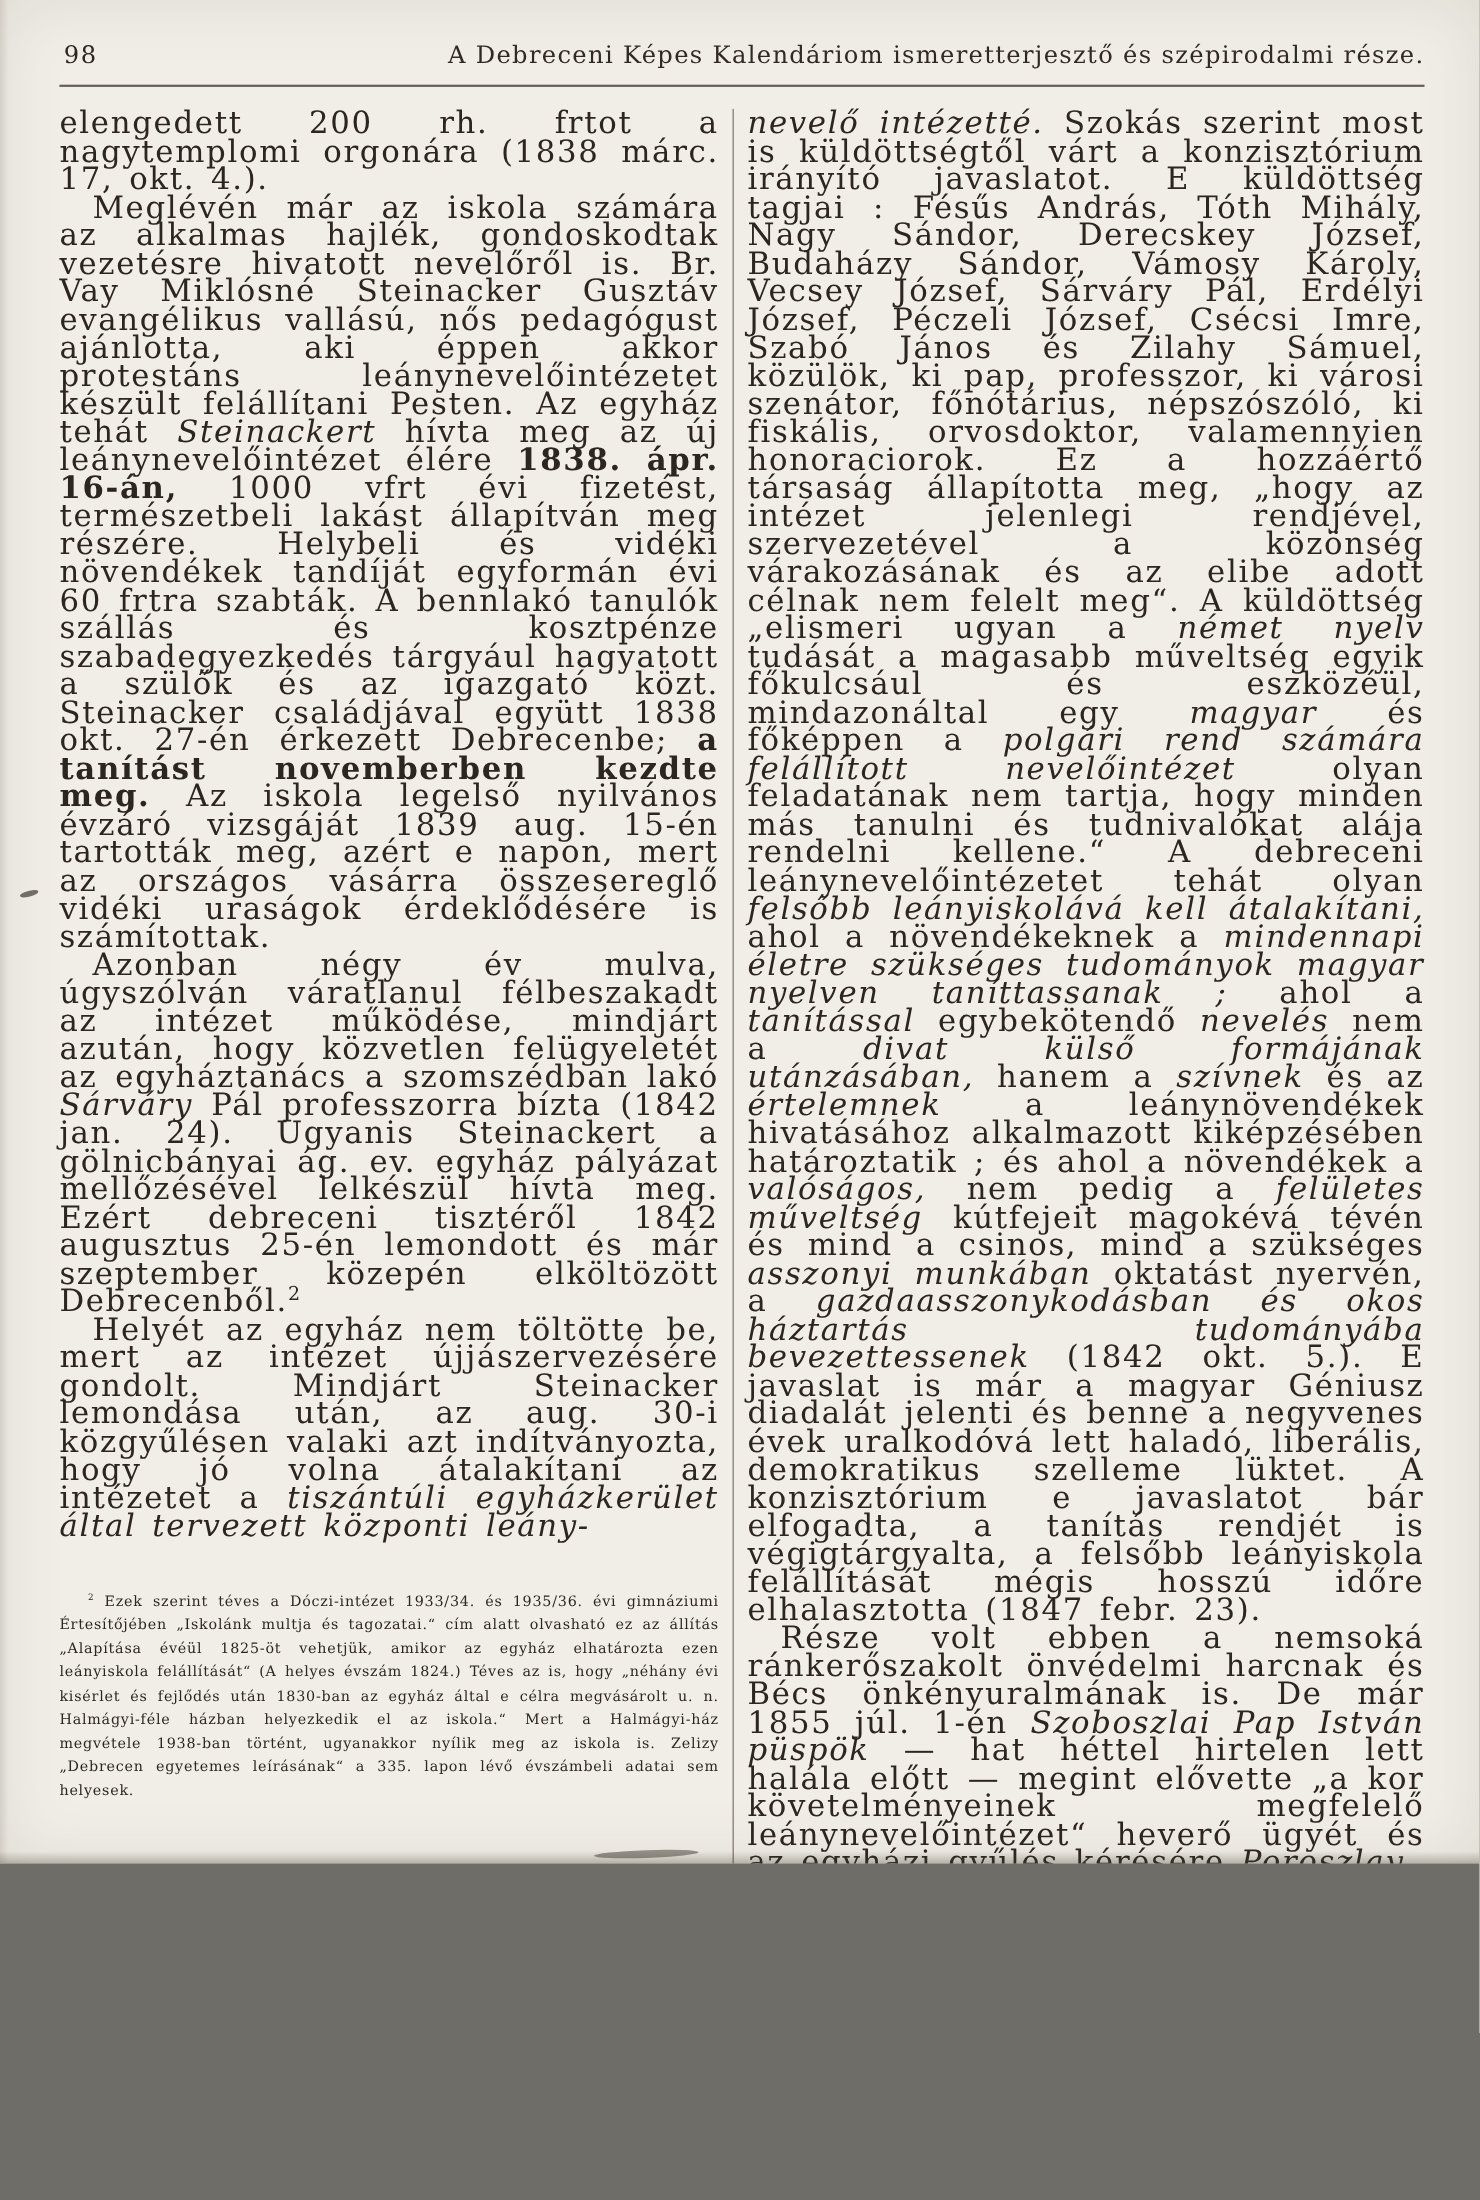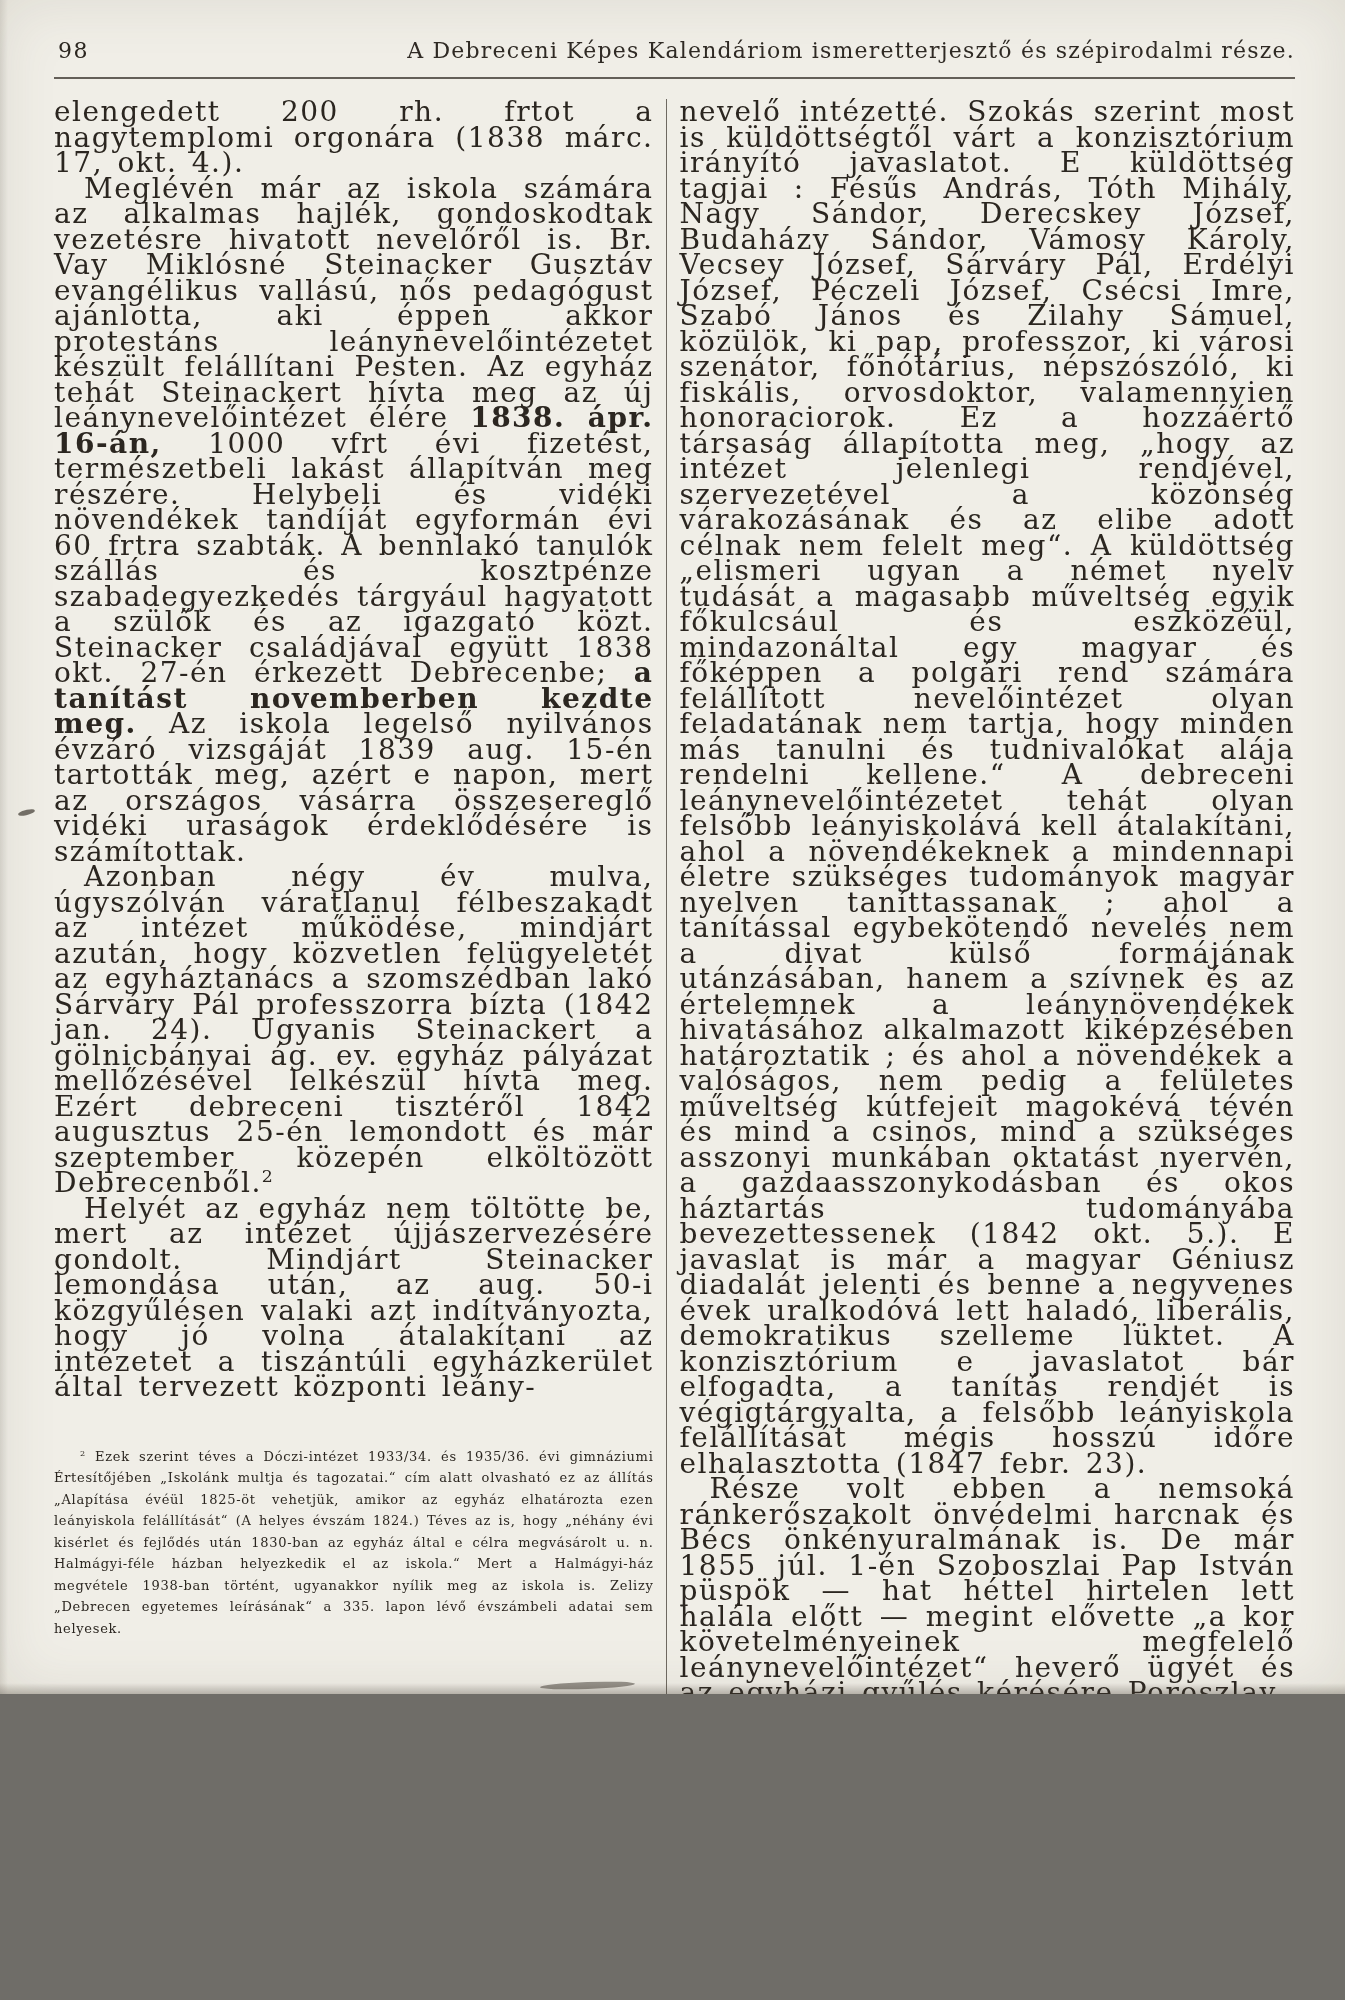--- a/index.html
+++ b/index.html
@@ -50,21 +50,21 @@
   p.foot-par {
     margin: 0;
     font-size: 13px;
     line-height: 21.5px;
     text-align: justify;
     letter-spacing: 0.7px;
     word-spacing: 2px;
   }
   p.foot-par.indent { text-indent: 26px; }
 
-  .it { }
+  .it { font-style: italic; }
   .bd { font-weight: bold; }
   sup { font-size: 0.62em; line-height: 0; vertical-align: super; }
 
   
   .artifact { position: absolute; pointer-events: none; }
   .a1 { left: 18px; top: 810px; width: 17px; height: 5px; background: #4a443c; border-radius: 45%; transform: rotate(-14deg); opacity: .75; }
   .a2 { left: 540px; bottom: 5px; width: 95px; height: 7px; background: #3c362e; border-radius: 50%; opacity: .5; transform: rotate(-2deg); }
   .page::after {
     content: ""; position: absolute; left: 0; right: 0; bottom: 0; height: 11px;
     background: linear-gradient(to top, rgba(70,62,50,.30), rgba(70,62,50,0));
@@ -85,21 +85,21 @@
       <span class="running-title">A Debreceni Képes Kalendáriom ismeretterjesztő és szépirodalmi része.</span>
     </header>
     <div class="header-rule"></div>
 
     <div class="columns">
       <div class="col-left">
         <div id="left-col-text">
             <p class="body-par"><span>elengedett 200 rh. frtot a nagytemplomi orgonára (1838 márc. 17, okt. 4.).</span></p>
             <p class="body-par indent"><span>Meglévén már az iskola számára az alkalmas hajlék, gondoskodtak vezetésre hivatott nevelőről is. Br. Vay Miklósné Steinacker Gusztáv evangélikus vallású, nős pedagógust ajánlotta, aki éppen akkor protestáns leánynevelőintézetet készült felállítani Pesten. Az egyház tehát </span><span class="it">Steinackert</span><span> hívta meg az új leánynevelőintézet élére </span><span class="bd">1838. ápr. 16-án,</span><span> 1000 vfrt évi fizetést, természetbeli lakást állapítván meg részére. Helybeli és vidéki növendékek tandíját egyformán évi 60 frtra szabták. A bennlakó tanulók szállás és kosztpénze szabadegyezkedés tárgyául hagyatott a szülők és az igazgató közt. Steinacker családjával együtt 1838 okt. 27-én érkezett Debrecenbe; </span><span class="bd">a tanítást novemberben kezdte meg.</span><span> Az iskola legelső nyilvános évzáró vizsgáját 1839 aug. 15-én tartották meg, azért e napon, mert az országos vásárra összesereglő vidéki uraságok érdeklődésére is számítottak.</span></p>
             <p class="body-par indent"><span>Azonban négy év mulva, úgyszólván váratlanul félbeszakadt az intézet működése, mindjárt azután, hogy közvetlen felügyeletét az egyháztanács a szomszédban lakó </span><span class="it">Sárváry</span><span> Pál professzorra bízta (1842 jan. 24). Ugyanis Steinackert a gölnicbányai ág. ev. egyház pályázat mellőzésével lelkészül hívta meg. Ezért debreceni tisztéről 1842 augusztus 25-én lemondott és már szeptember közepén elköltözött Debrecenből.</span><sup>2</sup></p>
-            <p class="body-par indent"><span>Helyét az egyház nem töltötte be, mert az intézet újjászervezésére gondolt. Mindjárt Steinacker lemondása után, az aug. 50-i közgyűlésen valaki azt indítványozta, hogy jó volna átalakítani az intézetet a </span><span class="it">tiszántúli egyházkerület által tervezett központi leány-</span></p>
+            <p class="body-par indent"><span>Helyét az egyház nem töltötte be, mert az intézet újjászervezésére gondolt. Mindjárt Steinacker lemondása után, az aug. 30-i közgyűlésen valaki azt indítványozta, hogy jó volna átalakítani az intézetet a </span><span class="it">tiszántúli egyházkerület által tervezett központi leány-</span></p>
           </div>
         <div id="footnote" class="footnote">
             <p class="foot-par indent"><sup>2</sup><span> Ezek szerint téves a Dóczi-intézet 1933/34. és 1935/36. évi gimnáziumi Értesítőjében „Iskolánk multja és tagozatai.“ cím alatt olvasható ez az állítás „Alapítása évéül 1825-öt vehetjük, amikor az egyház elhatározta ezen leányiskola felállítását“ (A helyes évszám 1824.) Téves az is, hogy „néhány évi kisérlet és fejlődés után 1830-ban az egyház által e célra megvásárolt u. n. Halmágyi-féle házban helyezkedik el az iskola.“ Mert a Halmágyi-ház megvétele 1938-ban történt, ugyanakkor nyílik meg az iskola is. Zelizy „Debrecen egyetemes leírásának“ a 335. lapon lévő évszámbeli adatai sem helyesek.</span></p>
           </div>
       </div>
       <div class="col-divider"></div>
       <div class="col-right" id="right-col">
           <p class="body-par"><span class="it">nevelő intézetté.</span><span> Szokás szerint most is küldöttségtől várt a konzisztórium irányító javaslatot. E küldöttség tagjai : Fésűs András, Tóth Mihály, Nagy Sándor, Derecskey József, Budaházy Sándor, Vámosy Károly, Vecsey József, Sárváry Pál, Erdélyi József, Péczeli József, Csécsi Imre, Szabó János és Zilahy Sámuel, közülök, ki pap, professzor, ki városi szenátor, főnótárius, népszószóló, ki fiskális, orvosdoktor, valamennyien honoraciorok. Ez a hozzáértő társaság állapította meg, „hogy az intézet jelenlegi rendjével, szervezetével a közönség várakozásának és az elibe adott célnak nem felelt meg“. A küldöttség „elismeri ugyan a </span><span class="it">német nyelv</span><span> tudását a magasabb műveltség egyik főkulcsául és eszközéül, mindazonáltal egy </span><span class="it">magyar</span><span> és főképpen a </span><span class="it">polgári rend számára felállított nevelőintézet</span><span> olyan feladatának nem tartja, hogy minden más tanulni és tudnivalókat alája rendelni kellene.“ A debreceni leánynevelőintézetet tehát olyan </span><span class="it">felsőbb leányiskolává kell átalakítani,</span><span> ahol a növendékeknek a </span><span class="it">mindennapi életre szükséges tudományok magyar nyelven taníttassanak ;</span><span> ahol a </span><span class="it">tanítással</span><span> egybekötendő </span><span class="it">nevelés</span><span> nem a </span><span class="it">divat külső formájának utánzásában,</span><span> hanem a </span><span class="it">szívnek</span><span> és az </span><span class="it">értelemnek</span><span> a leánynövendékek hivatásához alkalmazott kiképzésében határoztatik ; és ahol a növendékek a </span><span class="it">valóságos,</span><span> nem pedig a </span><span class="it">felületes műveltség</span><span> kútfejeit magokévá tévén és mind a csinos, mind a szükséges </span><span class="it">asszonyi munkában</span><span> oktatást nyervén, a </span><span class="it">gazdaasszonykodásban és okos háztartás tudományába bevezettessenek</span><span> (1842 okt. 5.). E javaslat is már a magyar Géniusz diadalát jelenti és benne a negyvenes évek uralkodóvá lett haladó, liberális, demokratikus szelleme lüktet. A konzisztórium e javaslatot bár elfogadta, a tanítás rendjét is végigtárgyalta, a felsőbb leányiskola felállítását mégis hosszú időre elhalasztotta (1847 febr. 23).</span></p>
           <p class="body-par indent"><span>Része volt ebben a nemsoká ránkerőszakolt önvédelmi harcnak és Bécs önkényuralmának is. De már 1855 júl. 1-én </span><span class="it">Szoboszlai Pap István püspök</span><span> — hat héttel hirtelen lett halála előtt — megint elővette „a kor követelményeinek megfelelő leánynevelőintézet“ heverő ügyét és az egyházi gyűlés kérésére </span><span class="it">Poroszlay</span></p>
         </div>

